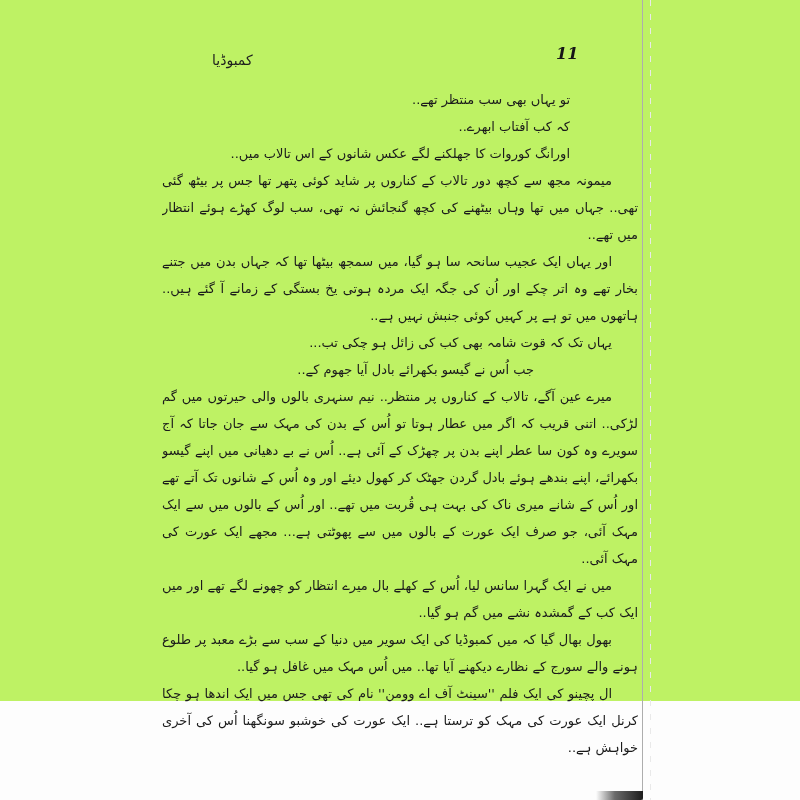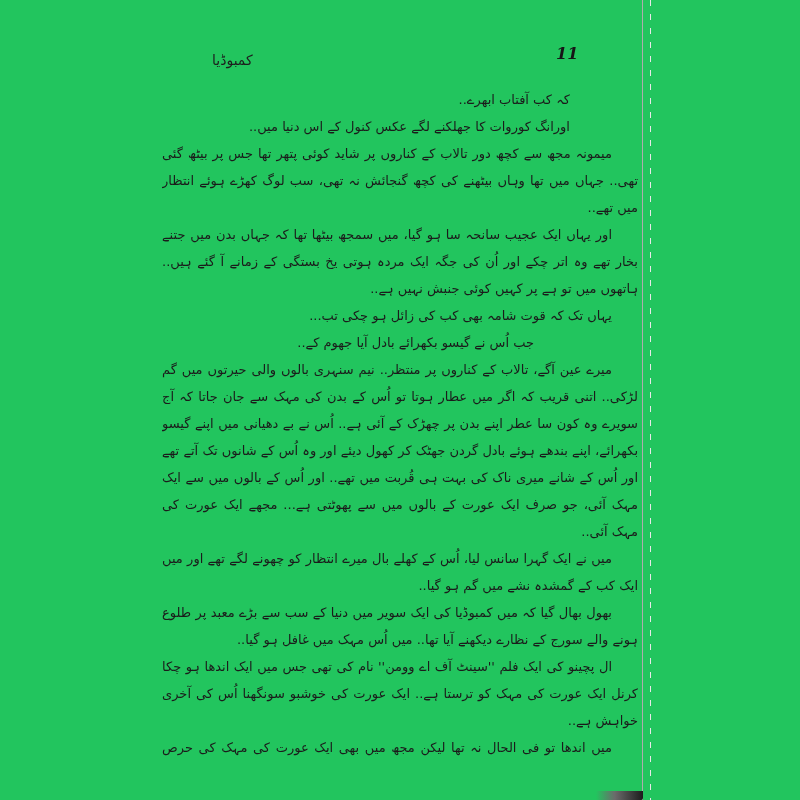--- a/index.html
+++ b/index.html
@@ -7,22 +7,22 @@
     padding: 0;
     width: 800px;
     height: 800px;
     background: #fdfdfd;
     font-family: "DejaVu Sans", sans-serif;
     overflow: hidden;
   }
   .page {
     position: relative;
     width: 800px;
-    height: 800px;
-    background: #22c55e;
+    height: 701px;
+    background: #bef264;
   }
   
   .edge-line {
     position: absolute;
     left: 642px;
     top: 0;
     width: 1px;
     height: 800px;
     background: #adadad;
   }
@@ -89,22 +89,23 @@
 </head>
 <body>
 
 <div class="page">
 
   <div class="header-title">کمبوڈیا</div>
 
   <div class="page-number">11</div>
 
   <div class="text-block">
+    <p class="ind-md short-line">تو یہاں بھی سب منتظر تھے..</p>
     <p class="ind-md short-line">کہ کب آفتاب ابھرے..</p>
-    <p class="ind-md short-line">اورانگ کوروات کا جھلکنے لگے عکس کنول کے اس دنیا میں..</p>
+    <p class="ind-md short-line">اورانگ کوروات کا جھلکنے لگے عکس شانوں کے اس تالاب میں..</p>
     <p class="ind-sm">میمونہ مجھ سے کچھ دور تالاب کے کناروں پر شاید کوئی پتھر تھا جس پر بیٹھ گئی تھی.. جہاں میں تھا وہاں بیٹھنے کی کچھ گنجائش نہ تھی، سب لوگ کھڑے ہوئے انتظار میں تھے..</p>
     <p class="ind-sm">اور یہاں ایک عجیب سانحہ سا ہو گیا، میں سمجھ بیٹھا تھا کہ جہاں بدن میں جتنے بخار تھے وہ اتر چکے اور اُن کی جگہ ایک مردہ ہوتی یخ بستگی کے زمانے آ گئے ہیں.. ہاتھوں میں تو ہے پر کہیں کوئی جنبش نہیں ہے..</p>
     <p class="ind-sm short-line">یہاں تک کہ قوت شامہ بھی کب کی زائل ہو چکی تب...</p>
     <p class="ind-lg short-line">جب اُس نے گیسو بکھرائے بادل آیا جھوم کے..</p>
     <p class="ind-sm">
       <span>میرے عین آگے، تالاب کے کناروں پر منتظر.. نیم سنہری بالوں والی حیرتوں میں گم لڑکی.. اتنی قریب کہ اگر میں عطار ہوتا تو اُس کے بدن کی مہک سے جان جاتا کہ آج سویرے وہ کون سا عطر اپنے بدن پر چھڑک کے آئی ہے.. اُس نے بے دھیانی میں اپنے گیسو بکھرائے، اپنے بندھے ہوئے بادل گردن جھٹک کر کھول دیئے اور وہ اُس کے شانوں تک آتے تھے اور اُس کے شانے میری ناک کی بہت ہی قُربت میں تھے.. اور اُس کے بالوں میں سے ایک مہک آئی، جو صرف ایک عورت کے بالوں میں سے پھوٹتی ہے... </span><span class="u">مجھے</span><span> ایک عورت کی مہک آئی..</span>
     </p>
     <p class="ind-sm">میں نے ایک گہرا سانس لیا، اُس کے کھلے بال میرے انتظار کو چھونے لگے تھے اور میں ایک کب کے گمشدہ نشے میں گم ہو گیا..</p>
     <p class="ind-sm">بھول بھال گیا کہ میں کمبوڈیا کی ایک سویر میں دنیا کے سب سے بڑے معبد پر طلوع ہونے والے سورج کے نظارے دیکھنے آیا تھا.. میں اُس مہک میں غافل ہو گیا..</p>
     <p class="ind-sm">ال پچینو کی ایک فلم ''سینٹ آف اے وومن'' نام کی تھی جس میں ایک اندھا ہو چکا کرنل ایک عورت کی مہک کو ترستا ہے.. ایک عورت کی خوشبو سونگھنا اُس کی آخری خواہش ہے..</p>

